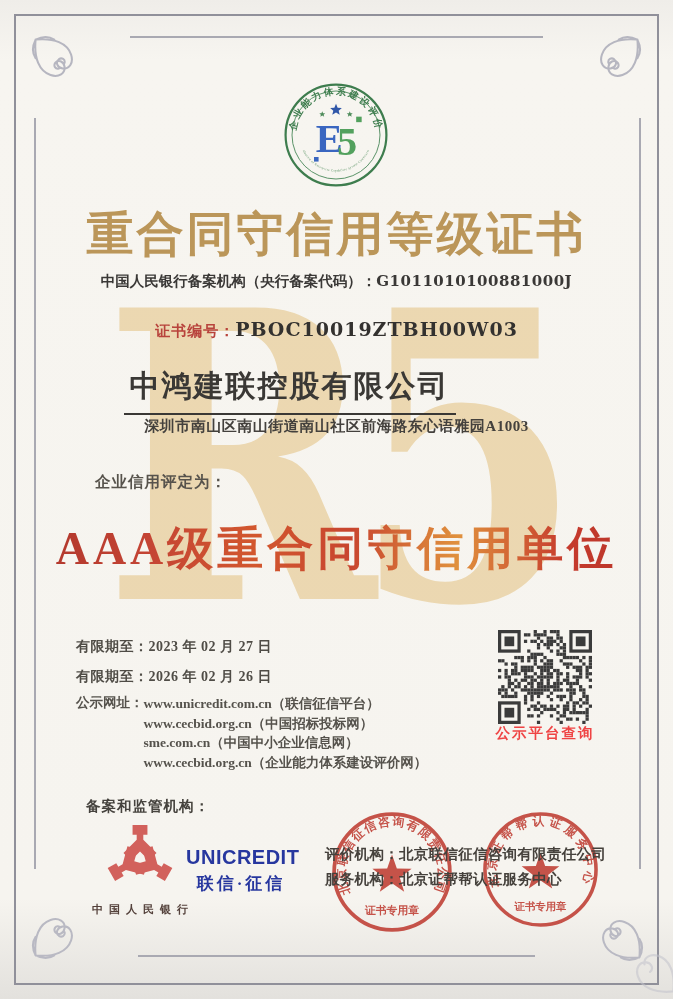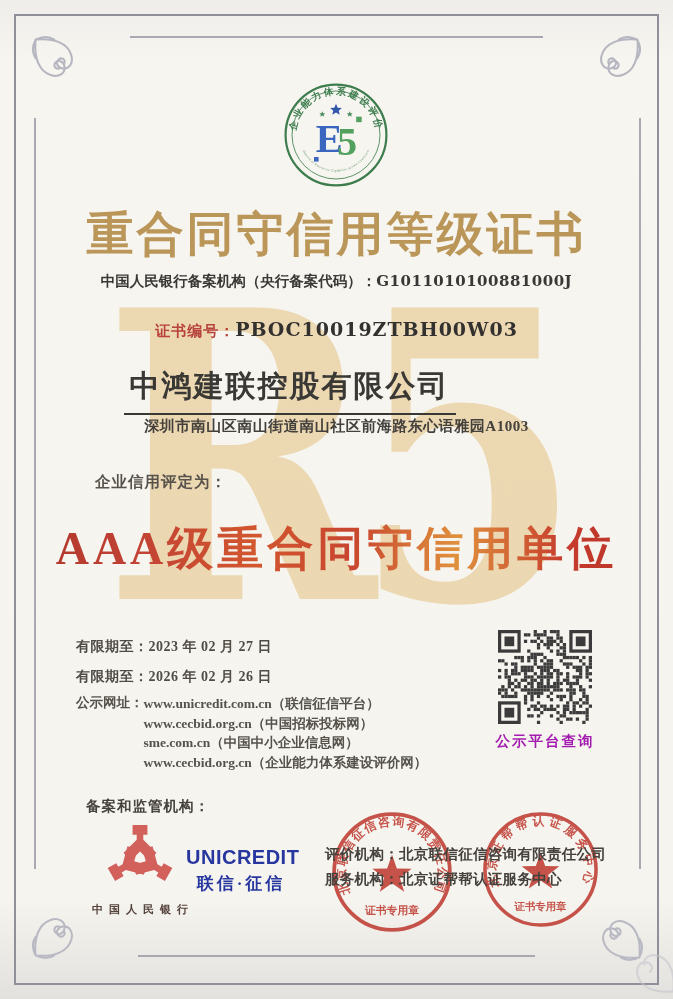--- a/index.html
+++ b/index.html
@@ -55,21 +55,21 @@
   
   .dates{top:632px;left:76px;font-size:14px;font-weight:bold;color:#4f4c46;line-height:30px;letter-spacing:.5px;}
   .publicity{top:694px;left:76px;font-size:13.5px;font-weight:bold;color:#55524c;}
   .publicity .row{display:flex;}
   .publicity .label{white-space:nowrap;}
   .publicity ul{list-style:none;margin:0;padding:0;}
   .publicity li{line-height:19.5px;}
   
   .qr-block{top:630px;left:490px;width:110px;text-align:center;}
   .qr-box{width:94px;height:94px;margin:0 auto;}
-  .qr-caption{margin-top:8px;font-size:14.5px;font-weight:bold;color:#a21caf;letter-spacing:2px;}
+  .qr-caption{font-size:14.5px;font-weight:bold;color:#ef4444;letter-spacing:2px;}
   
   .supervision-label{top:797px;left:86px;font-size:14.5px;font-weight:bold;color:#46433e;letter-spacing:1px;}
   .pboc{top:820px;left:92px;width:96px;text-align:center;}
   .pboc-name{margin-top:2px;font-size:11px;color:#53403a;letter-spacing:6px;white-space:nowrap;font-weight:bold;}
   .unicredit{top:846px;left:186px;width:110px;text-align:center;color:#27379f;}
   .unicredit-en{font-size:20px;font-weight:bold;letter-spacing:.5px;font-family:"Liberation Sans",sans-serif;}
   .unicredit-cn{font-size:17px;font-weight:bold;letter-spacing:3px;margin-top:3px;}
   
   .seal{position:absolute;z-index:2;opacity:.88;}
   .seal-1{left:330px;top:810px;width:124px;height:124px;}

